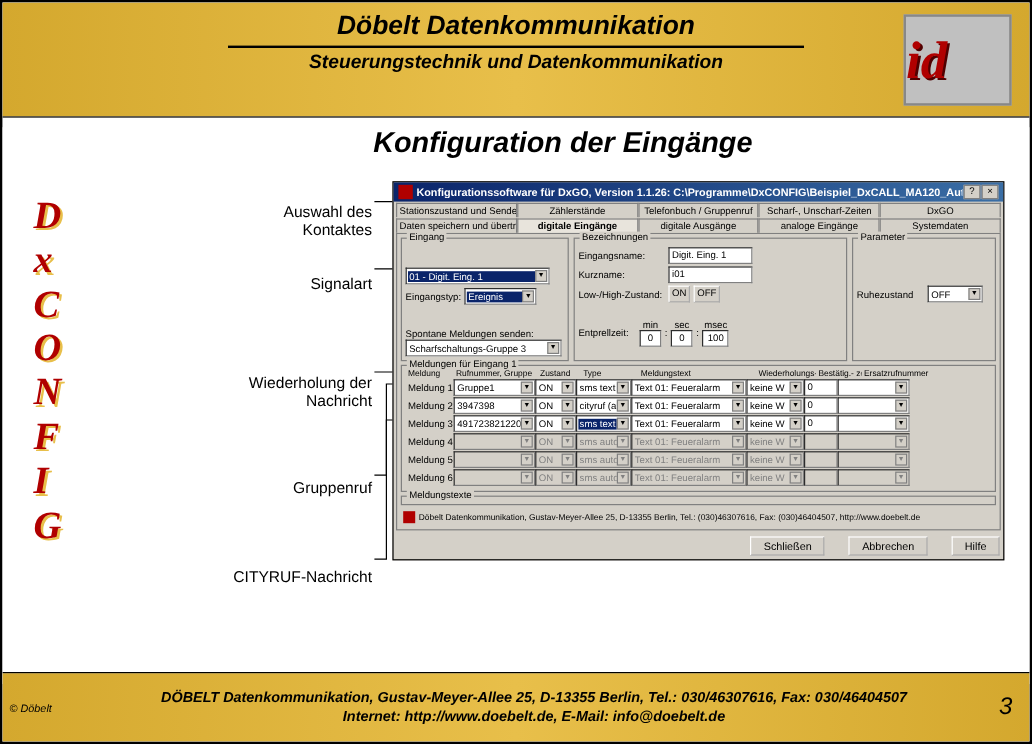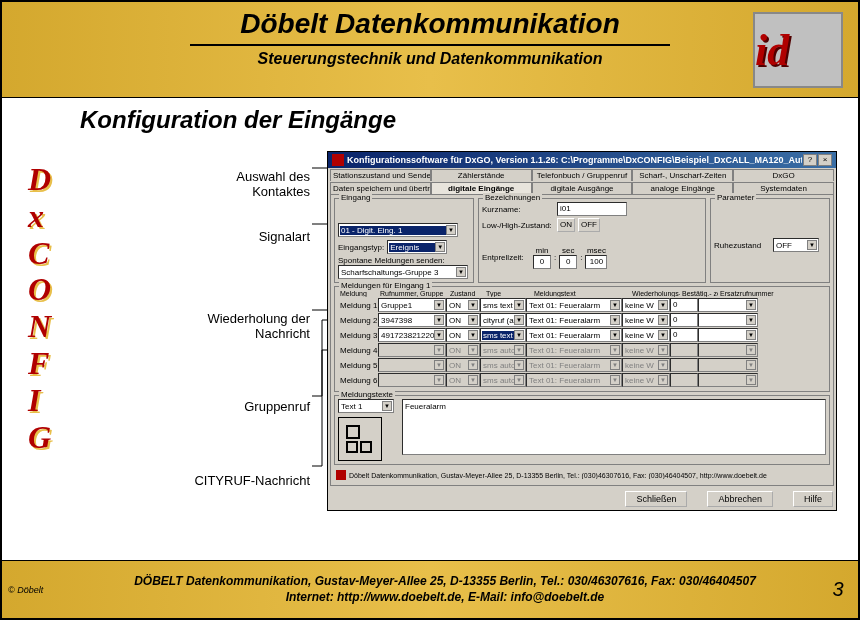--- a/index.html
+++ b/index.html
@@ -1,29 +1,29 @@
 <!DOCTYPE html>
 <html><head>
 <meta charset="utf-8">
 <style>
 * { box-sizing: border-box; margin: 0; padding: 0; }
 body { width: 860px; height: 620px; font-family: Arial, sans-serif; background: #fff; border: 2px solid #000; position: relative; overflow: hidden; }
 
 
 .header { height: 96px; background: linear-gradient(to right, #d4a82e 0%, #e8bf4a 50%, #d4a82e 100%); display: flex; position: relative; border-bottom: 1px solid #000; }
 .header-text { flex: 1; text-align: center; padding-top: 6px; }
-.header-title { font-size: 28px; font-weight: bold; font-style: italic; color: #000; }
+.header-title { font-size: 22px; font-weight: bold; font-style: italic; color: #000; }
 .header-rule { border-top: 2px solid #000; width: 480px; margin: 4px auto; }
 .header-sub { font-size: 16px; font-weight: bold; font-style: italic; color: #000; }
 .header-logo { position: absolute; right: 15px; top: 10px; width: 90px; height: 76px; background: #c0c0c0; border: 2px solid #888; display: flex; align-items: center; justify-content: flex-start; }
 .header-logo span { font-size: 44px; font-weight: bold; font-style: italic; color: #b00000; text-shadow: 2px 2px 0 #500000; font-family: 'Times New Roman', serif; }
 
 
 .main { position: relative; height: 464px; background: #fff; }
-.page-title { font-size: 24px; font-weight: bold; font-style: italic; color: #000; margin: 8px 0 6px 78px; }
+.page-title { font-size: 24px; font-weight: bold; font-style: italic; color: #000; margin: 8px 0 6px 78px; text-align: center; }
 
 
 .vert-label { position: absolute; left: 26px; top: 55px; }
 .vert-label div { font-size: 32px; font-weight: bold; font-style: italic; color: #b00000; text-shadow: 2px 2px 0 #e8bf4a; font-family: 'Times New Roman', serif; line-height: 1.15; }
 
 
 .callouts { position: absolute; left: 108px; top: 55px; width: 200px; }
 .callout { font-size: 13px; color: #000; position: absolute; right: 0; text-align: right; }
 
 
@@ -162,29 +162,33 @@
               <span class="sel-text">01 - Digit. Eing. 1</span>
               <span class="sel-arr">▼</span>
             </div>
           <div class="row" style="margin-top:3px">
             <span class="lbl">Eingangstyp:</span>
             <div class="select blue" style="width:60px">
                 <span class="sel-text">Ereignis</span>
                 <span class="sel-arr">▼</span>
               </div>
           </div>
-          <div class="lbl" style="margin-top:2px">Spontane Meldungen senden:</div>
+          <div class="lbl" style="margin-top:20px">Spontane Meldungen senden:</div>
           <div class="select" style="width:130px">
               <span class="sel-text">Scharfschaltungs-Gruppe 3</span>
               <span class="sel-arr">▼</span>
             </div>
         </div>
 
         <div class="top-col groupbox">
           <div class="groupbox-title">Bezeichnungen</div>
+          <div class="row" style="margin-top:4px">
+              <span class="lbl" style="width:72px">Eingangsname:</span>
+              <div class="input" style="width:70px">Digit. Eing. 1</div>
+            </div>
           <div class="row">
               <span class="lbl" style="width:72px">Kurzname:</span>
               <div class="input" style="width:70px">i01</div>
             </div>
           <div class="row">
               <span class="lbl" style="width:72px">Low-/High-Zustand:</span>
               <div class="btn-sm">ON</div>
               <div class="btn-sm">OFF</div>
             </div>
           <div class="row" style="margin-top:14px">
@@ -400,38 +404,20 @@
               <div class="select disabled" style="width:60px">
                 <span class="sel-text"></span>
                 <span class="sel-arr">▼</span>
               </div>
             </div>
           </div>
       </div>
 
       <div class="groupbox">
         <div class="groupbox-title">Meldungstexte</div>
-        <div class="mtx">
-          <div class="mtx-left">
-            <div class="select" style="width:56px">
-                <span class="sel-text">Text 1</span>
-                <span class="sel-arr">▼</span>
-              </div>
-            <div class="mtx-symbol">
-              <svg viewBox="0 0 30 30">
-                  <rect x="2" y="2" width="12" height="12" fill="none" stroke="#000" stroke-width="2"></rect>
-                  <rect x="2" y="18" width="10" height="10" fill="none" stroke="#000" stroke-width="2"></rect>
-                  <rect x="16" y="18" width="10" height="10" fill="none" stroke="#000" stroke-width="2"></rect>
-                </svg>
-            </div>
-          </div>
-          <div class="mtx-right">
-            <div class="mtx-text">Feueralarm</div>
-          </div>
-        </div>
       </div>
 
       <div class="statusline">
         <span class="icon"></span>
         <span class="stext">Döbelt Datenkommunikation, Gustav-Meyer-Allee 25, D-13355 Berlin, Tel.: (030)46307616, Fax: (030)46404507, http://www.doebelt.de</span>
       </div>
     </div>
 
     <div class="dlg-buttons">
       <div class="dlg-btn">Schließen</div>

